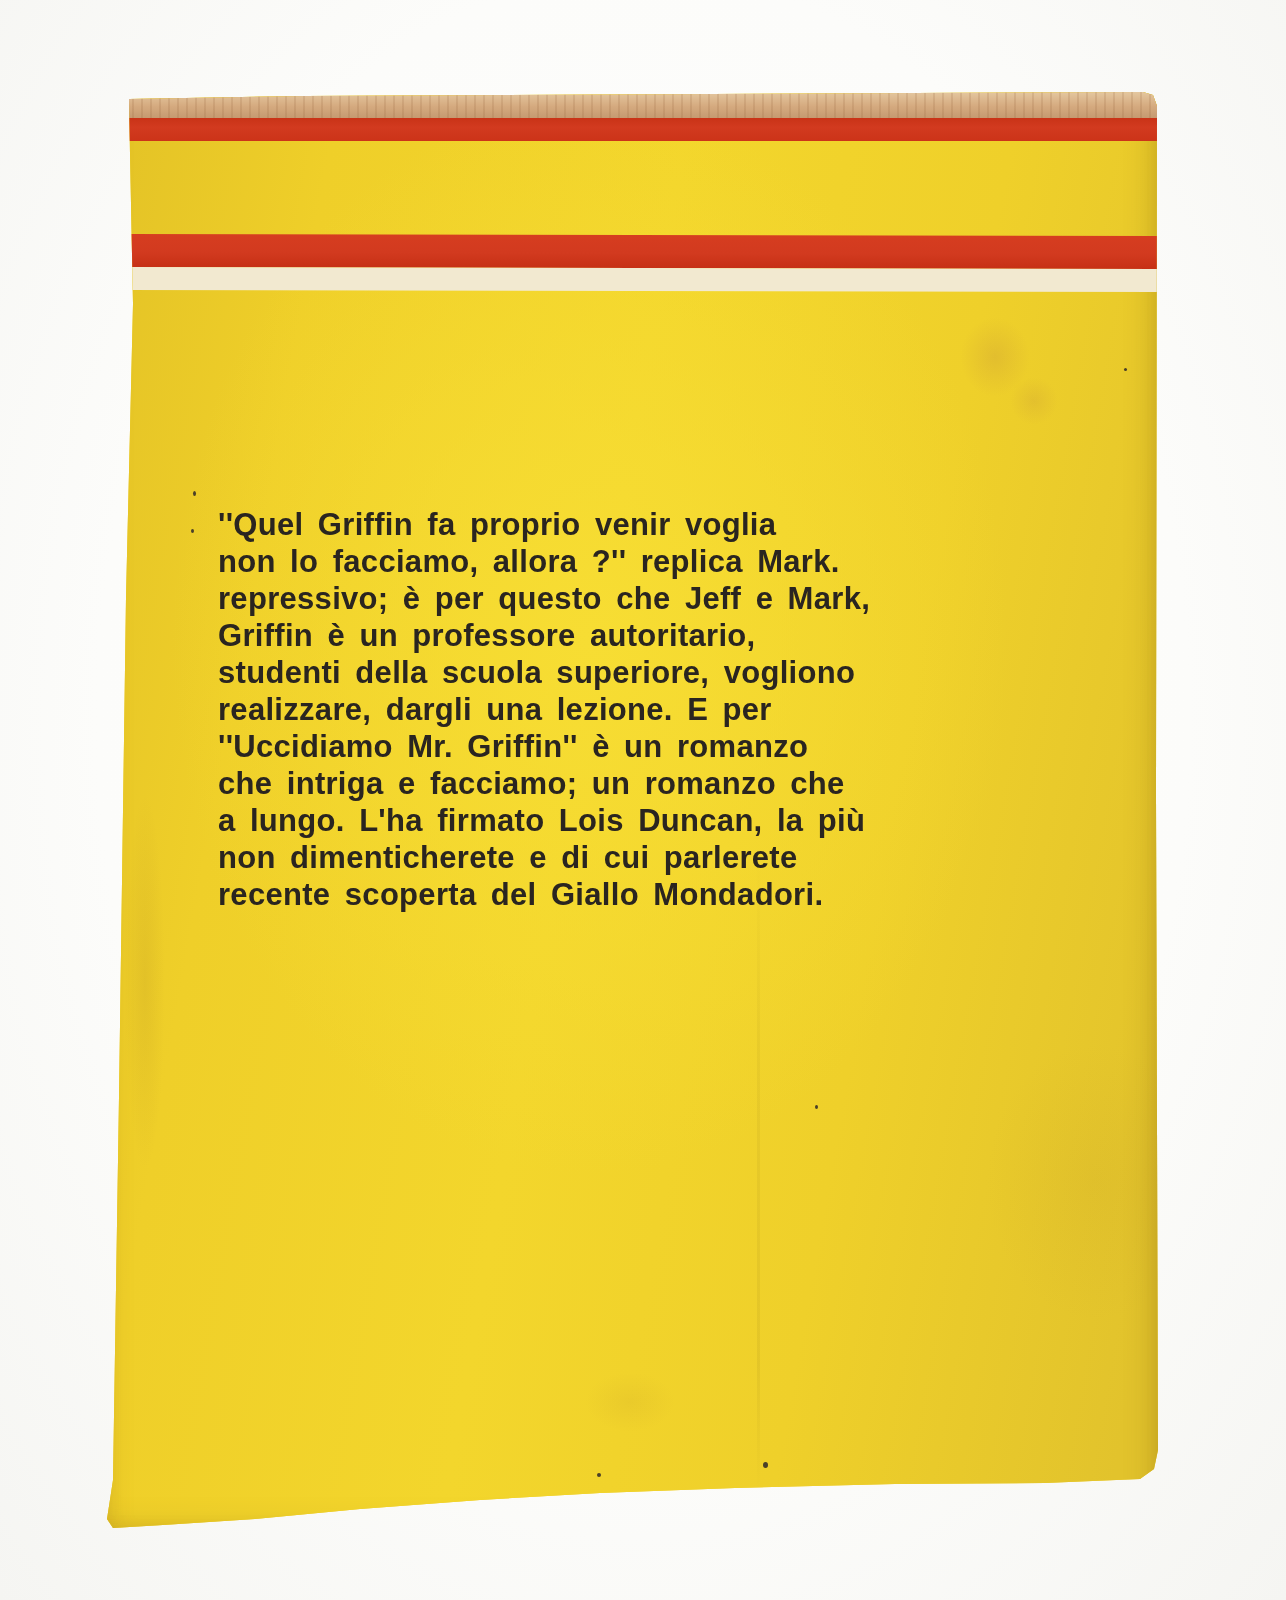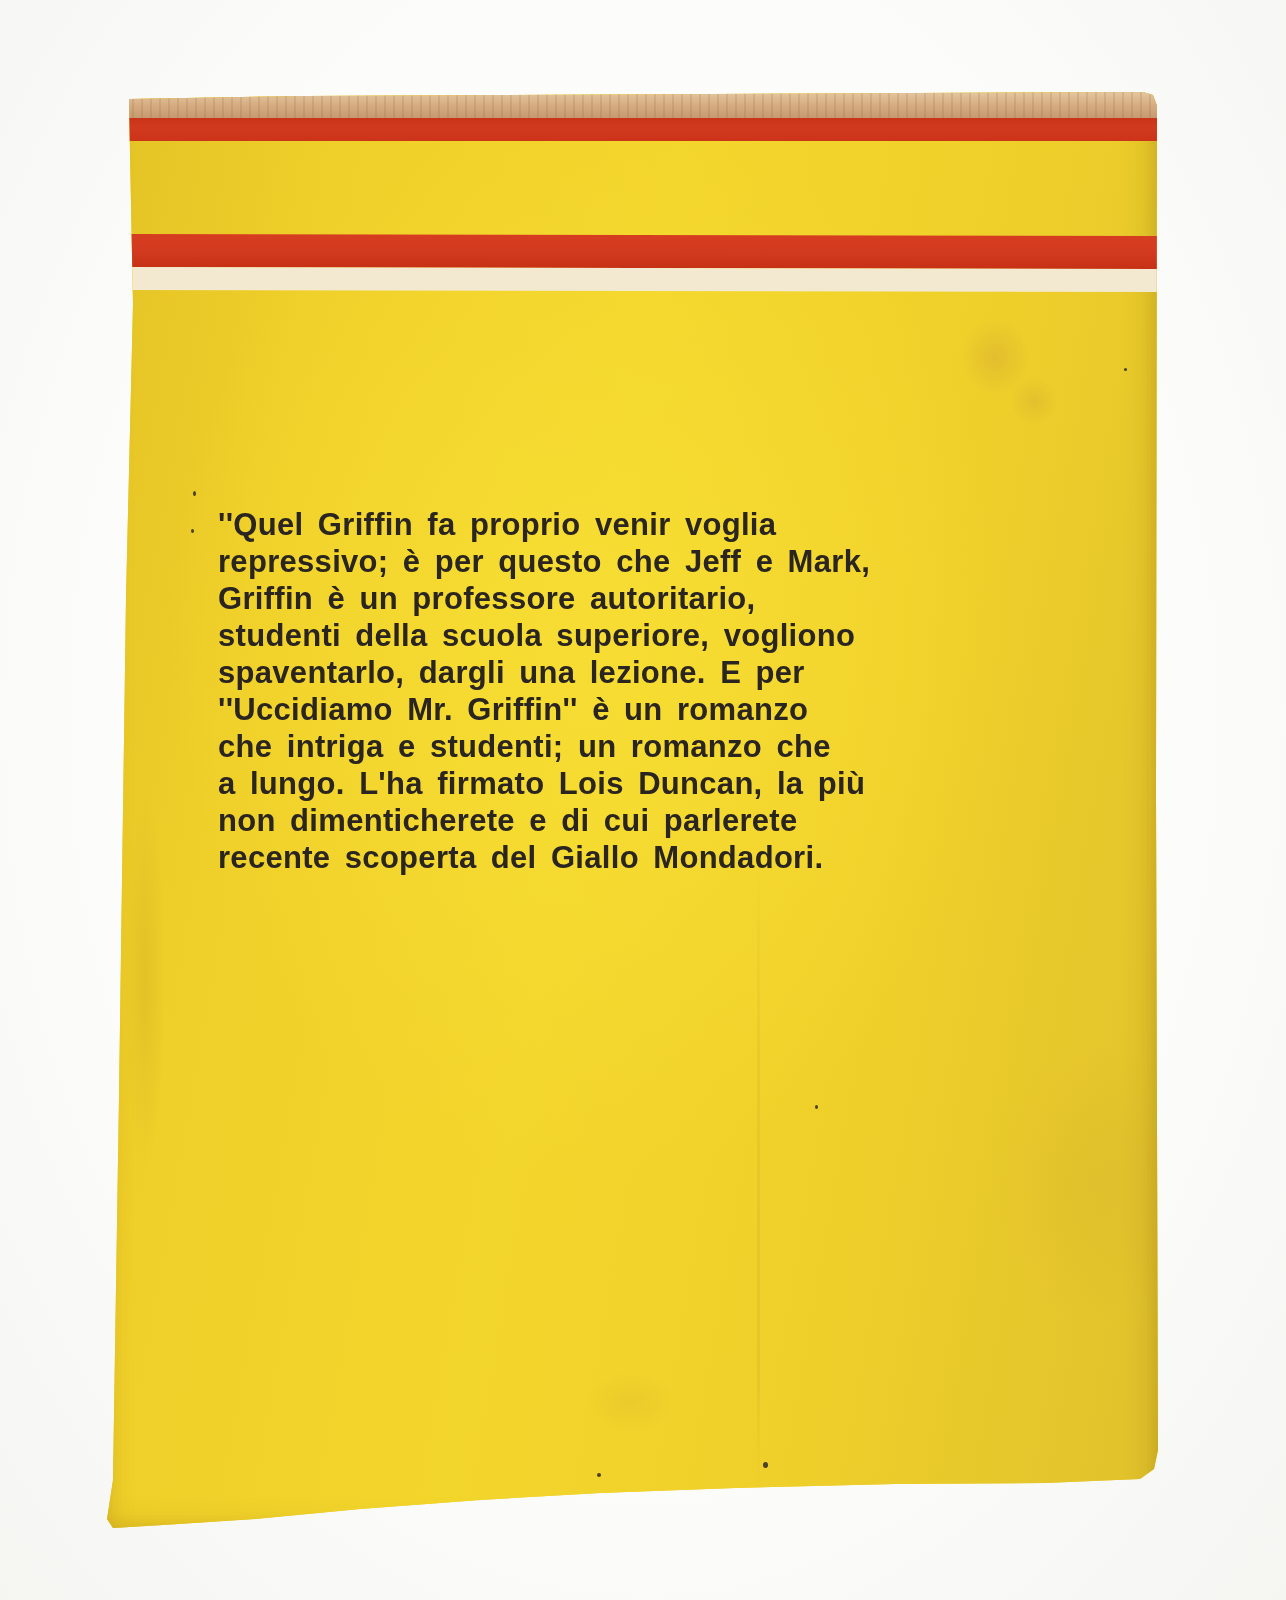--- a/index.html
+++ b/index.html
@@ -110,26 +110,27 @@
 
 <div class="book-cover">
   <div class="page-edge"></div>
   <div class="page-edge-left"></div>
   <div class="red-stripe-top"></div>
   <div class="red-stripe-lower"></div>
   <div class="cream-stripe"></div>
 
   <div class="blurb">
     <div>''Quel Griffin fa proprio venir voglia</div>
+    <div>non lo facciamo, allora ?'' replica Mark.</div>
     <div>repressivo; è per questo che Jeff e Mark,</div>
     <div>Griffin è un professore autoritario,</div>
     <div>studenti della scuola superiore, vogliono</div>
-    <div>spaventarlo, dargli una lezione. E per</div>
+    <div>realizzare, dargli una lezione. E per</div>
     <div>''Uccidiamo Mr. Griffin'' è un romanzo</div>
-    <div>che intriga e studenti; un romanzo che</div>
+    <div>che intriga e facciamo; un romanzo che</div>
     <div>a lungo. L'ha firmato Lois Duncan, la più</div>
     <div>non dimenticherete e di cui parlerete</div>
     <div>recente scoperta del Giallo Mondadori.</div>
   </div>
 
   <div class="crease"></div>
 
   <div class="stain s1"></div>
   <div class="stain s2"></div>
   <div class="stain s3"></div>

